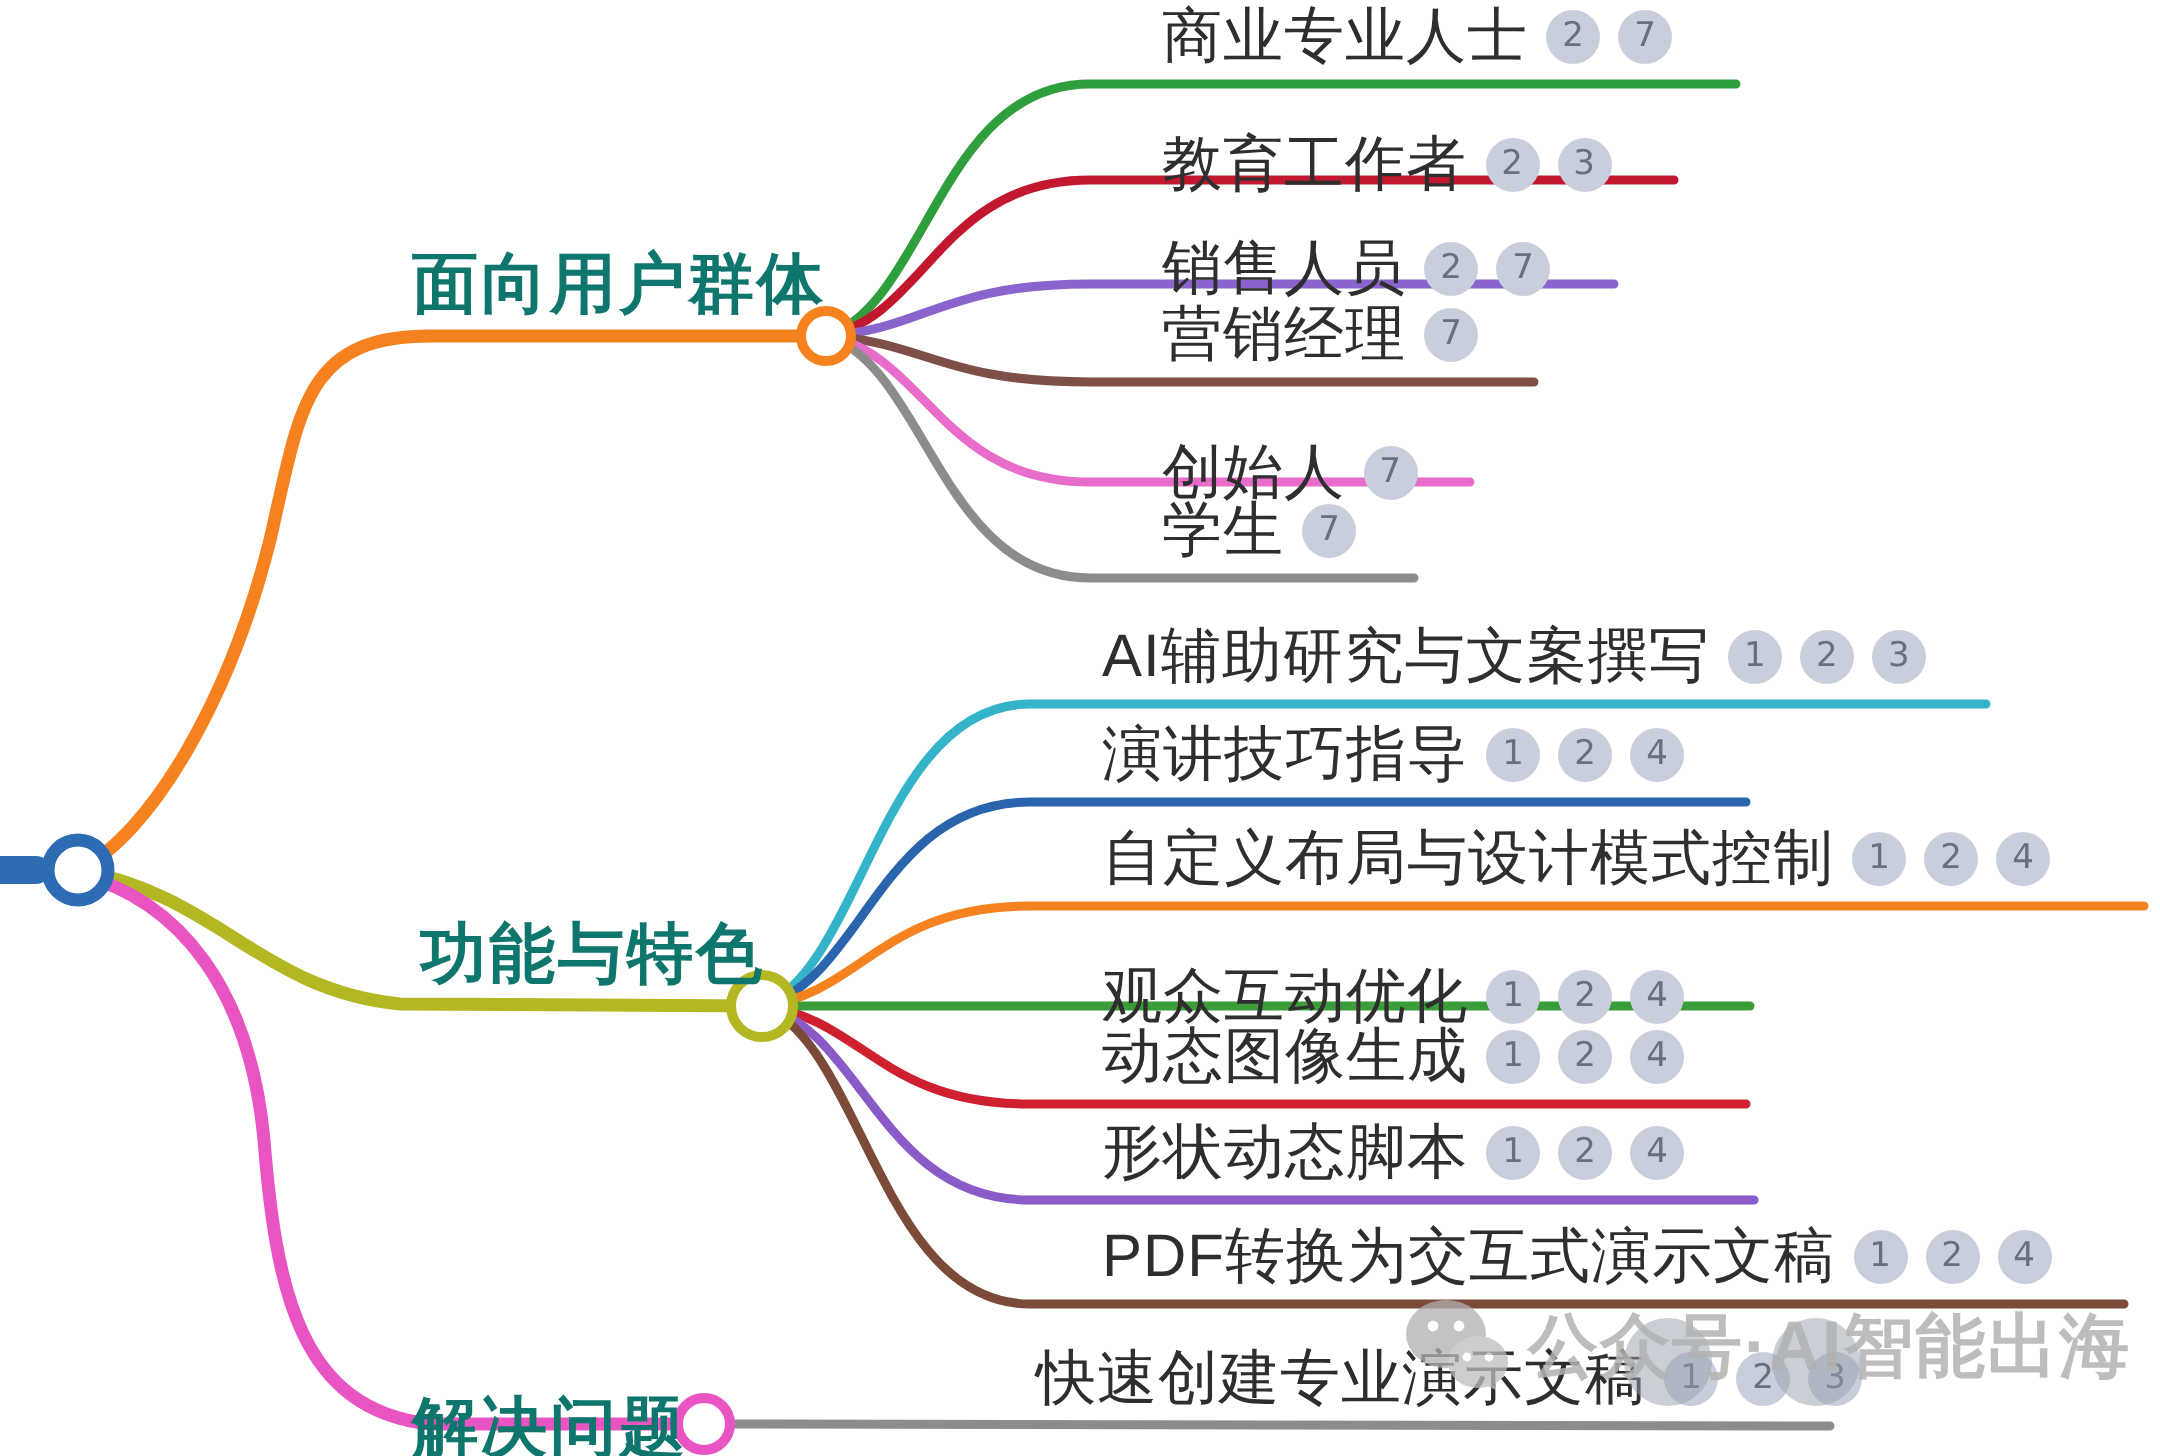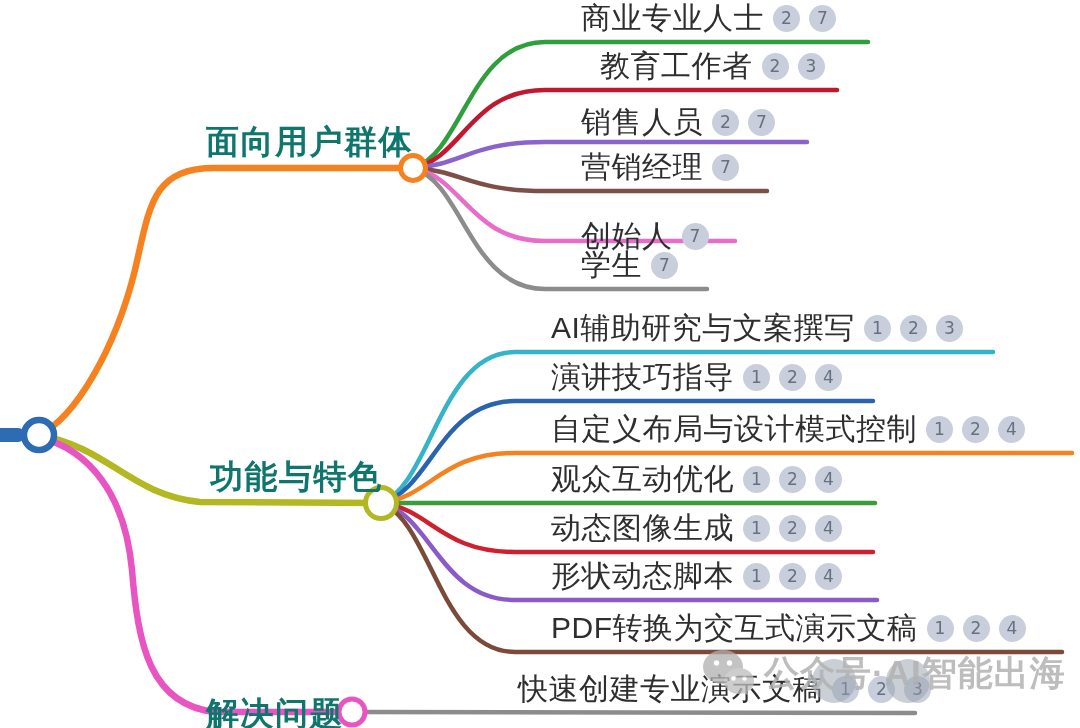--- a/index.html
+++ b/index.html
@@ -71,26 +71,26 @@
       <circle cx="42.5" cy="30.5" r="2.2" fill="#fff"></circle>
     </svg>
     <span class="wm-text">公众号·AI智能出海</span>
   </div>
 <div class="branch-label" style="left: 206px; top: 124px;">面向用户群体</div>
     <div class="row" style="left: 581px; top: 0px;">
       <span class="topic-label">商业专业人士</span>
       <span class="badge">2</span>
       <span class="badge">7</span>
     </div>
-    <div class="row" style="left: 581px; top: 48px; margin-left: 19px;">
+    <div class="row" style="left: 581px; top: 64px;">
       <span class="topic-label">教育工作者</span>
       <span class="badge">2</span>
       <span class="badge">3</span>
     </div>
-    <div class="row" style="left: 581px; top: 104px;">
+    <div class="row" style="left: 581px; top: 116px;">
       <span class="topic-label">销售人员</span>
       <span class="badge">2</span>
       <span class="badge">7</span>
     </div>
     <div class="row" style="left: 581px; top: 149px;">
       <span class="topic-label">营销经理</span>
       <span class="badge">7</span>
     </div>
     <div class="row" style="left: 581px; top: 199px; margin-top: 19px;">
       <span class="topic-label">创始人</span>
@@ -112,21 +112,21 @@
       <span class="badge">1</span>
       <span class="badge">2</span>
       <span class="badge">4</span>
     </div>
     <div class="row" style="left: 551px; top: 411px;">
       <span class="topic-label">自定义布局与设计模式控制</span>
       <span class="badge">1</span>
       <span class="badge">2</span>
       <span class="badge">4</span>
     </div>
-    <div class="row" style="left: 551px; top: 461px;">
+    <div class="row" style="left: 551px; top: 480px;">
       <span class="topic-label">观众互动优化</span>
       <span class="badge">1</span>
       <span class="badge">2</span>
       <span class="badge">4</span>
     </div>
     <div class="row" style="left: 551px; top: 510px;">
       <span class="topic-label">动态图像生成</span>
       <span class="badge">1</span>
       <span class="badge">2</span>
       <span class="badge">4</span>

